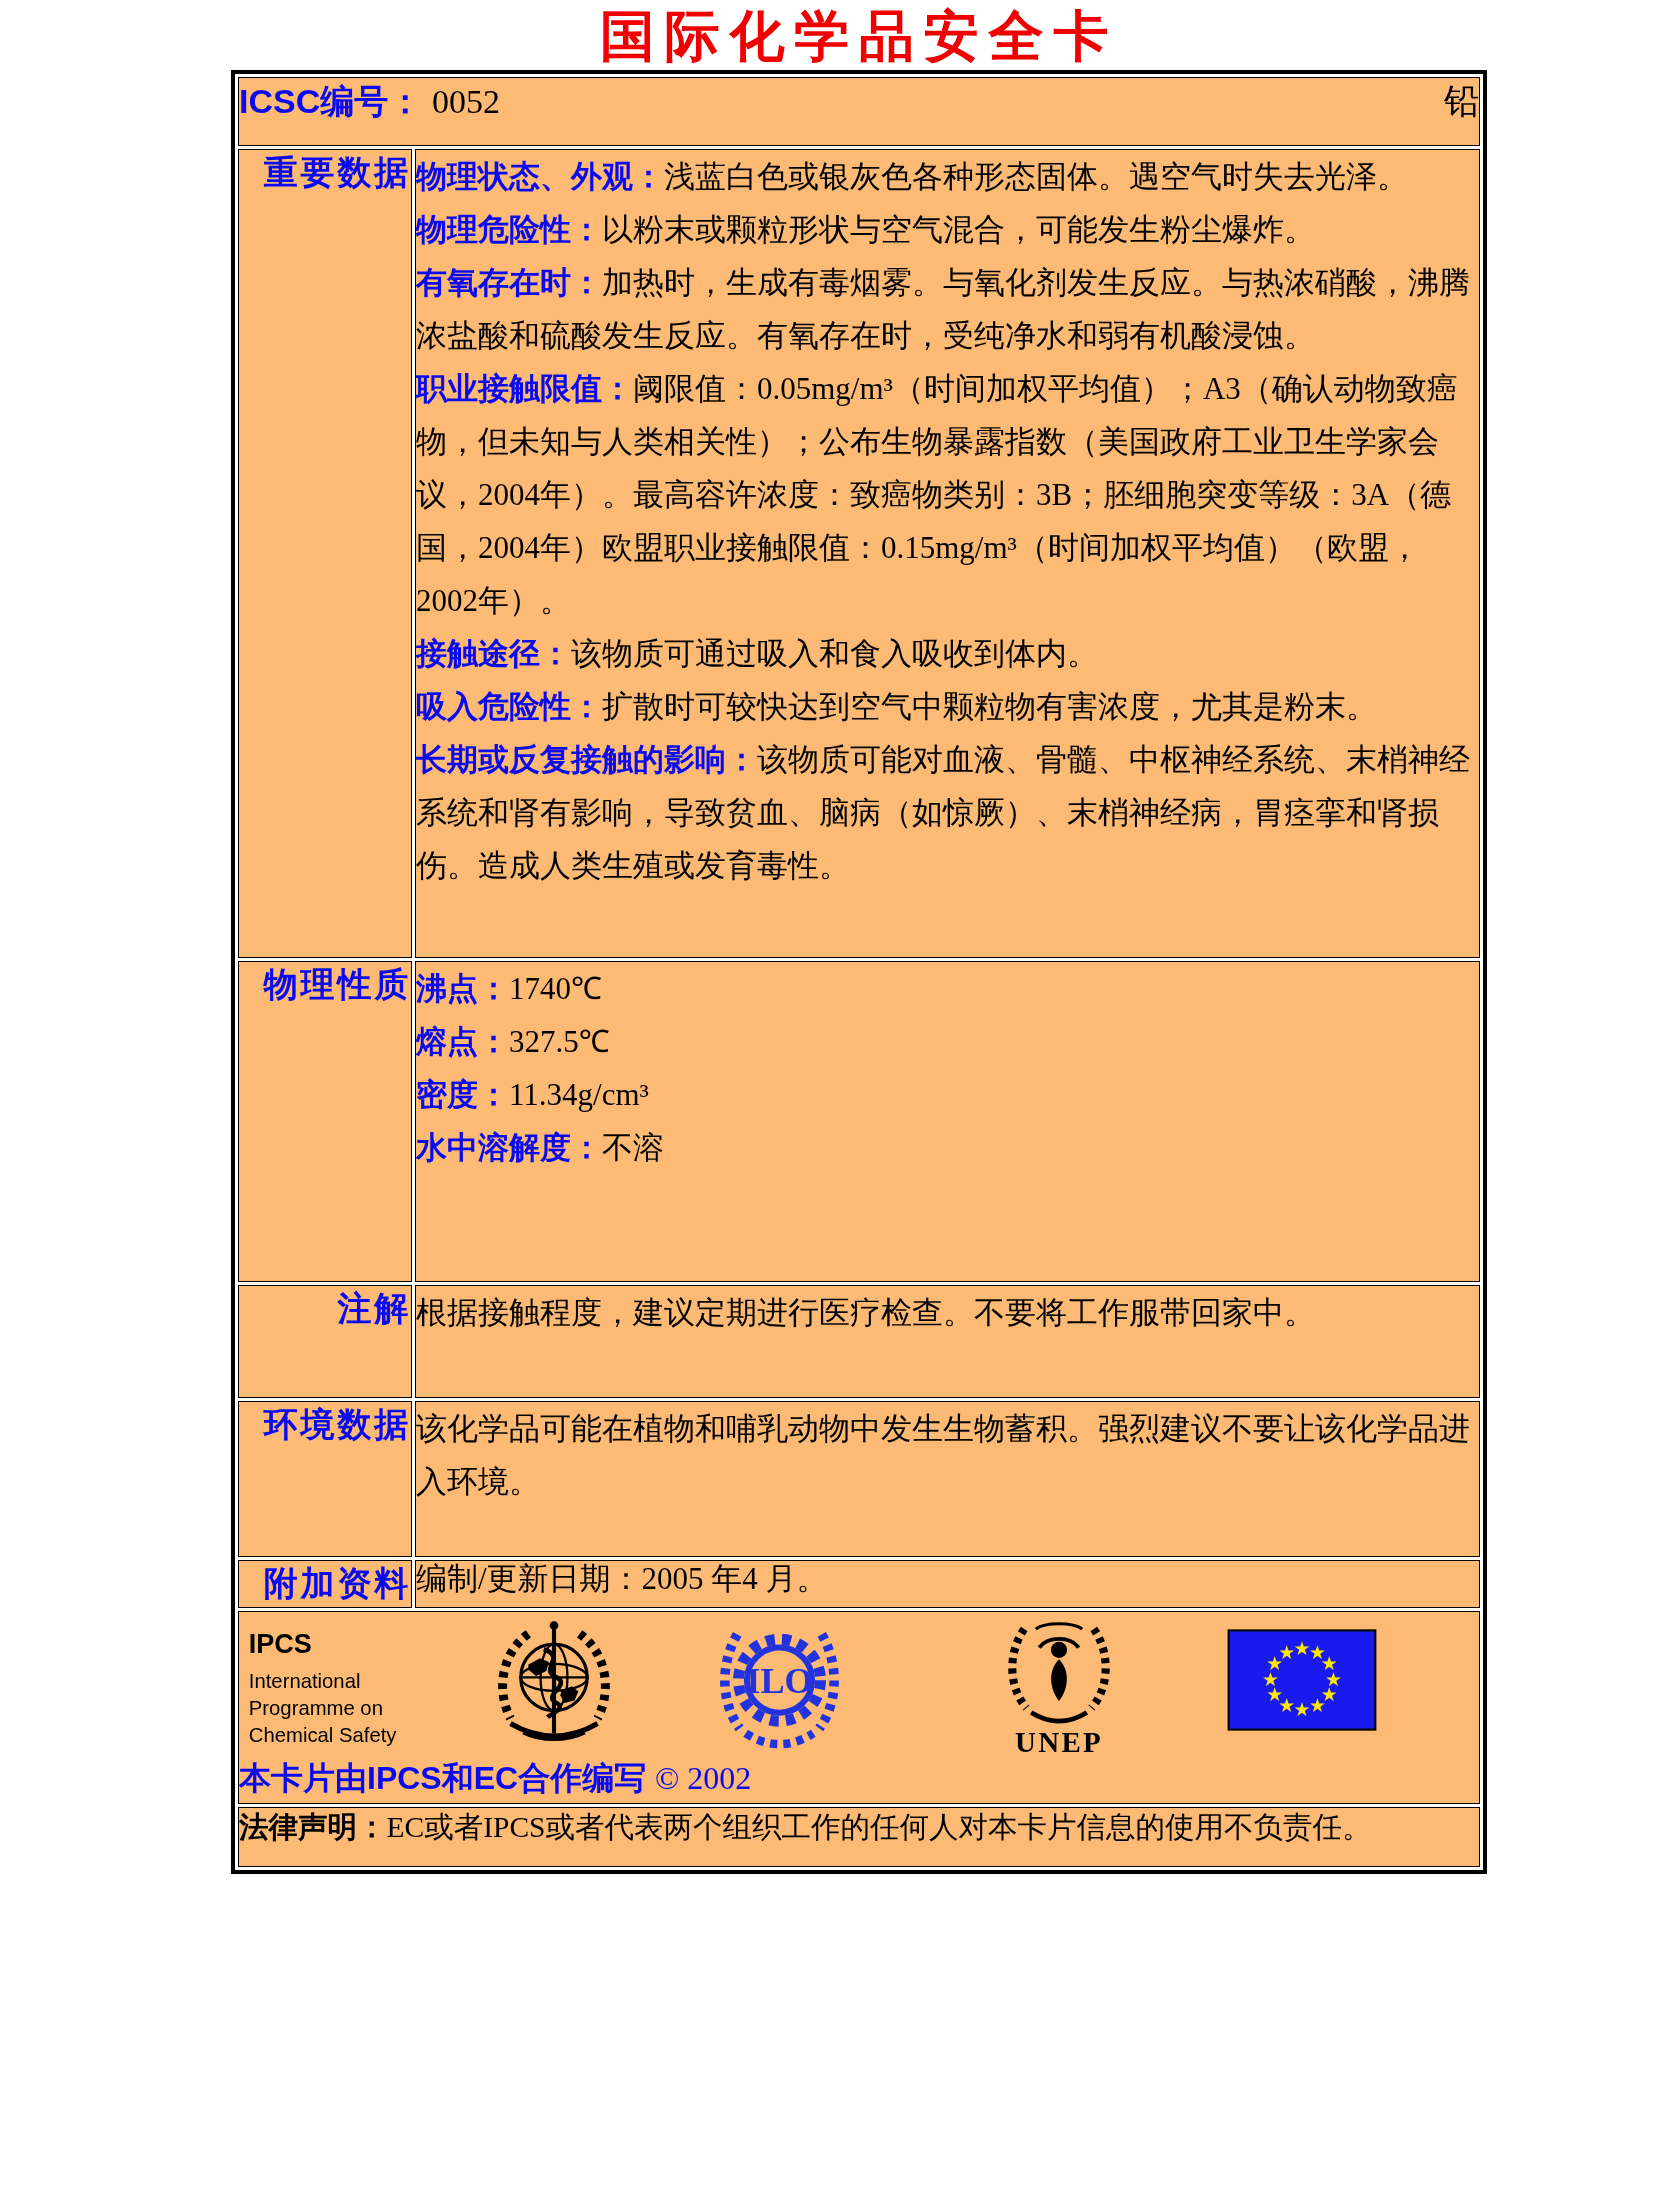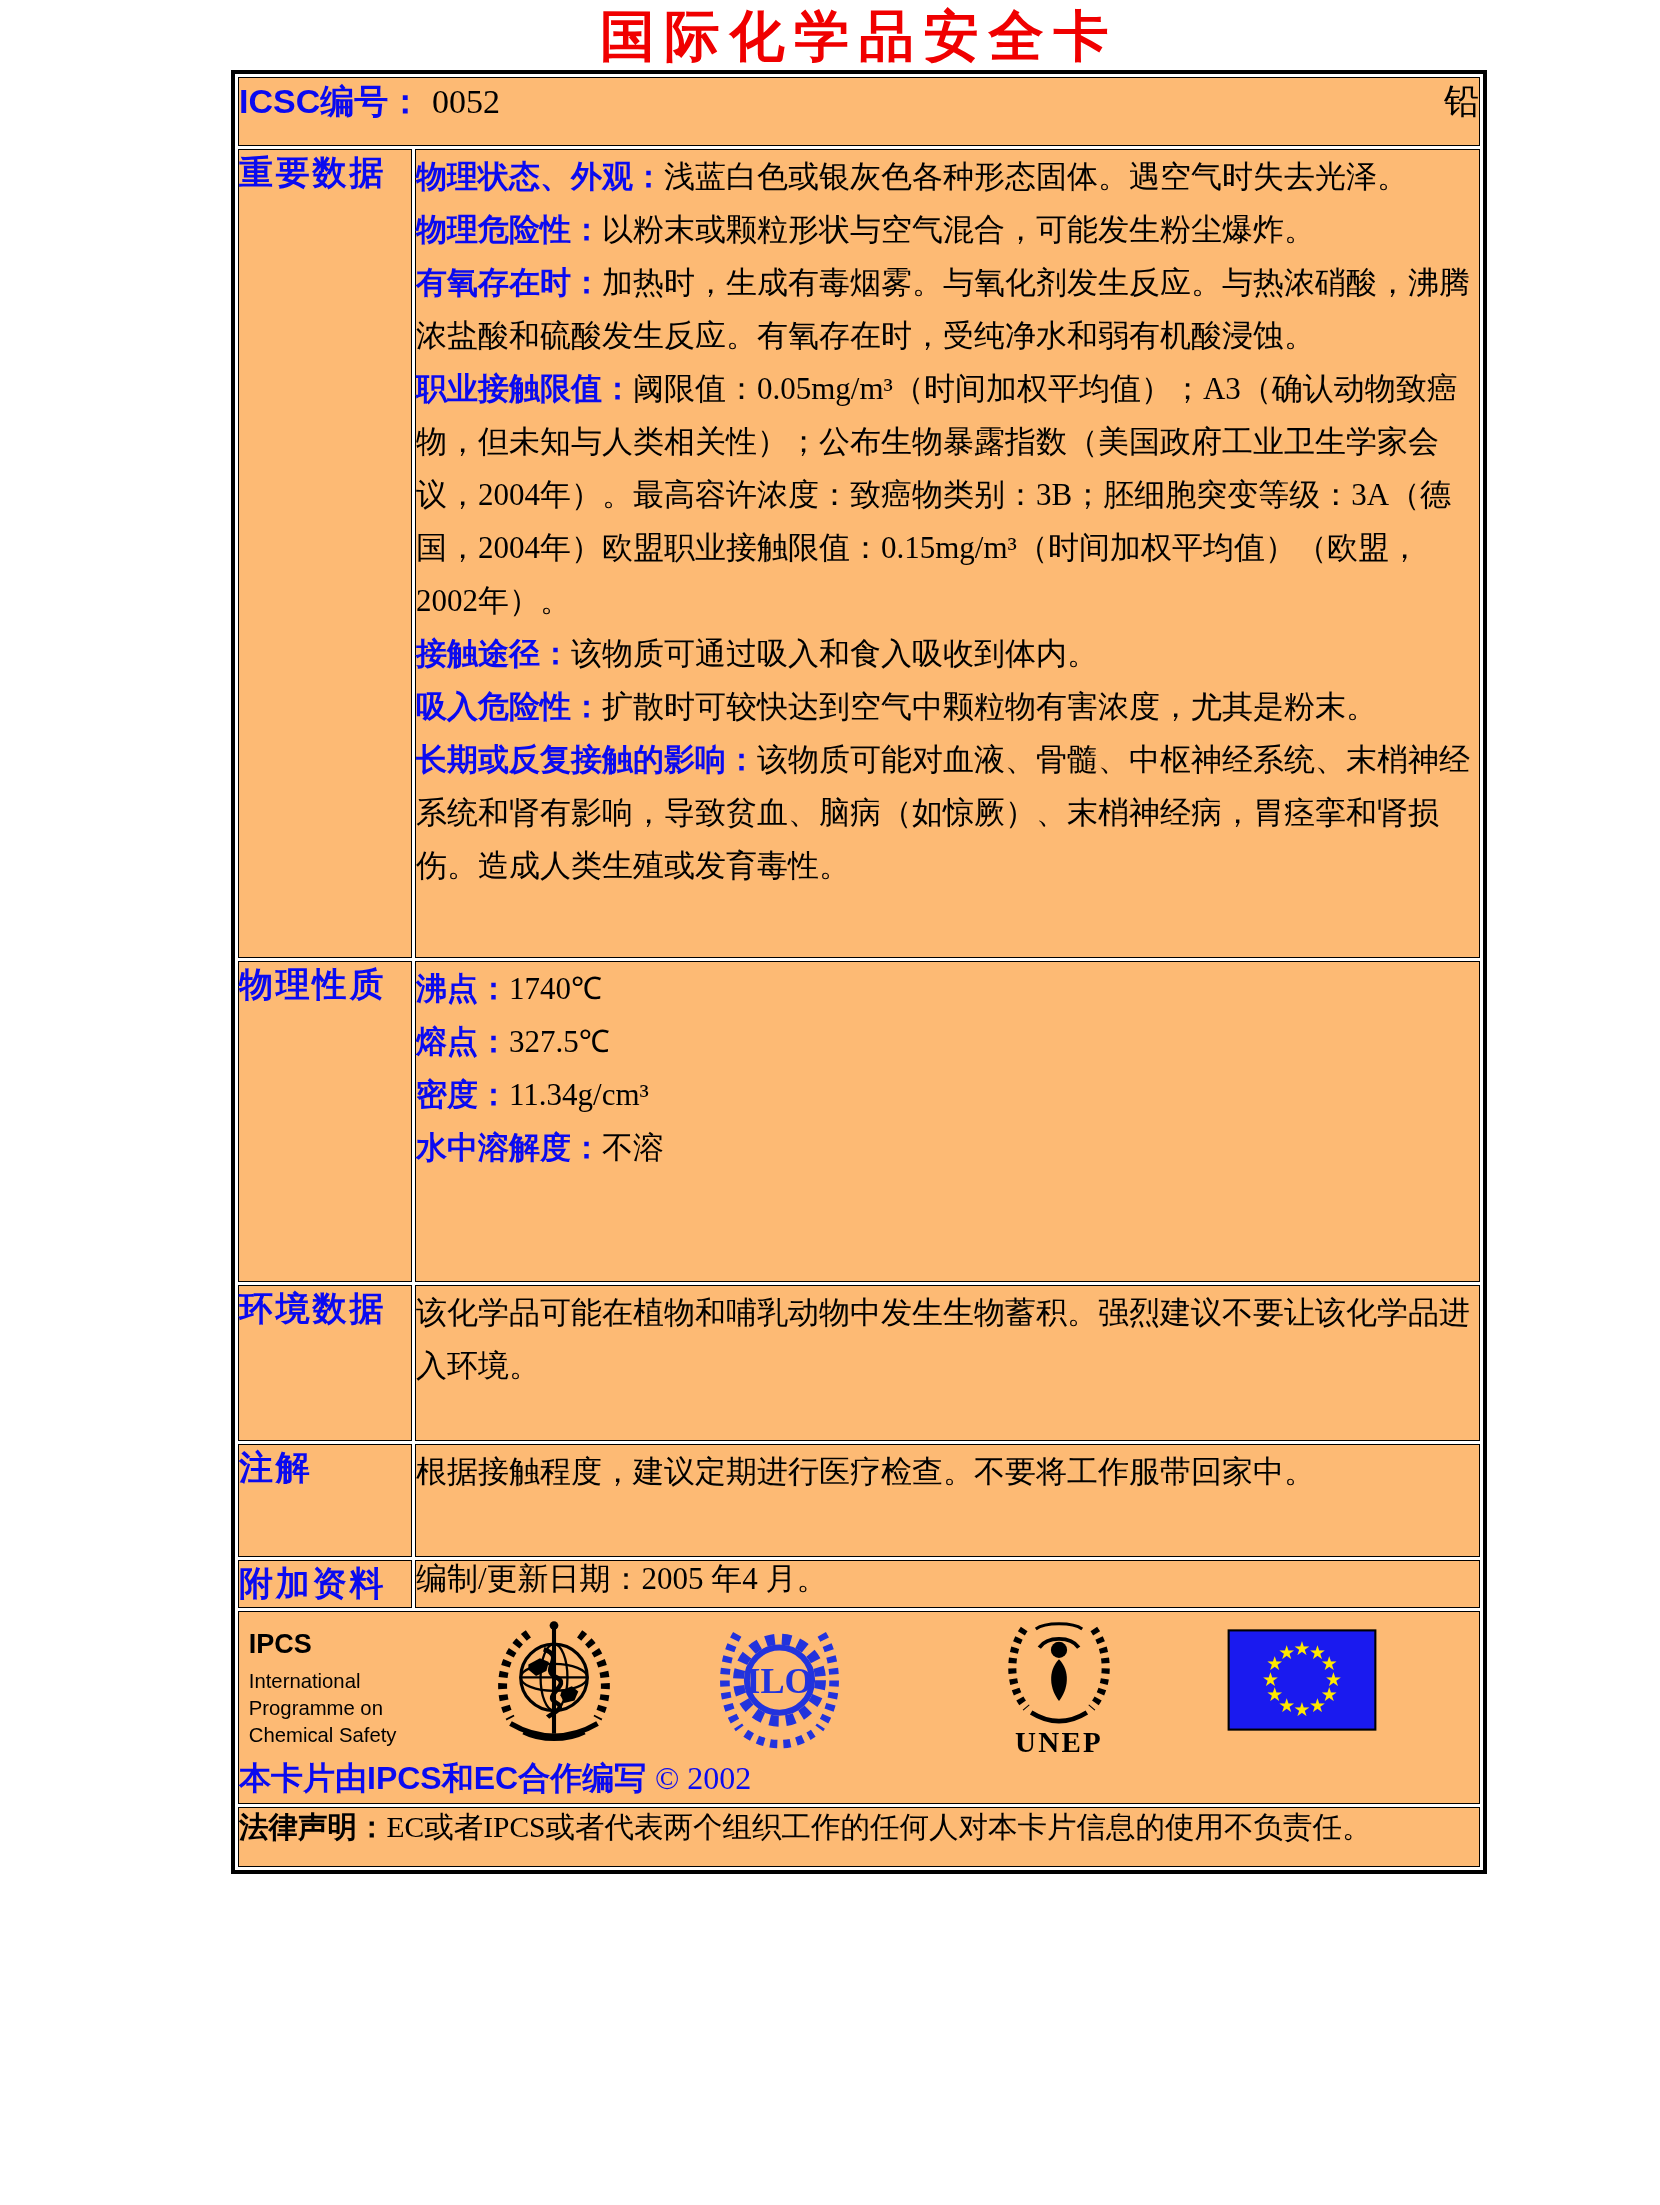--- a/index.html
+++ b/index.html
@@ -10,21 +10,21 @@
         letter-spacing:9.8px;font-family:"Liberation Serif",serif;}
   table.card{margin-left:208px;width:1256px;table-layout:fixed;
         border-collapse:separate;border-spacing:3.5px;border:4.2px solid #000;background:#fff;}
   td.cell{border:1.4px solid #000;background:#fdba74;padding:0;vertical-align:top;}
   col.c1{width:174px;}
   .header-cell{height:67px;vertical-align:middle;padding:0 8.4px;}
   .hdr-flex{display:flex;justify-content:space-between;align-items:center;font-size:34px;}
   .lbl{color:#0a0af0;font-family:"Liberation Sans",sans-serif;font-weight:bold;}
   .hdr-num{margin-left:9.8px;font-size:34px;}
   .hdr-name{font-size:35px;}
-  .label-cell{vertical-align:middle;text-align:left;font-size:34px;color:#0a0af0;
+  .label-cell{vertical-align:middle;text-align:right;font-size:34px;color:#0a0af0;
         font-weight:bold;font-family:"Liberation Sans",sans-serif;letter-spacing:2.8px;}
   .content-cell{padding:2.8px 7px;font-size:31px;line-height:53px;}
   .entry{margin:0;}
   .txt{color:#000;}
   .single-line{vertical-align:middle;}
   .single-line p{margin:0;line-height:35px;}
   .logos-cell{height:191px;padding:2.8px 0 1.4px 0;}
   .logos-strip{position:relative;height:142px;}
   .ipcs-block{position:absolute;left:9.8px;top:15.4px;font-family:"Liberation Sans",sans-serif;}
   .ipcs-acronym{font-size:27px;font-weight:bold;line-height:34px;margin-bottom:7px;}
@@ -86,34 +86,34 @@
       </td>
       <td class="cell content-cell">
         <p class="entry"><span class="lbl">沸点：</span><span class="txt">1740℃</span></p>
         <p class="entry"><span class="lbl">熔点：</span><span class="txt">327.5℃</span></p>
         <p class="entry"><span class="lbl">密度：</span><span class="txt">11.34g/cm³</span></p>
         <p class="entry"><span class="lbl">水中溶解度：</span><span class="txt">不溶</span></p>
       </td>
     </tr>
 
     <tr>
+      <td class="cell label-cell" style="height:111px">
+        <span>注解</span>
+      </td>
+      <td class="cell content-cell">
+        <p class="entry txt">根据接触程度，建议定期进行医疗检查。不要将工作服带回家中。</p>
+      </td>
+    </tr>
+
+    <tr>
       <td class="cell label-cell" style="height:154px">
         <span>环境数据</span>
       </td>
       <td class="cell content-cell">
         <p class="entry txt">该化学品可能在植物和哺乳动物中发生生物蓄积。强烈建议不要让该化学品进入环境。</p>
-      </td>
-    </tr>
-
-    <tr>
-      <td class="cell label-cell" style="height:111px">
-        <span>注解</span>
-      </td>
-      <td class="cell content-cell">
-        <p class="entry txt">根据接触程度，建议定期进行医疗检查。不要将工作服带回家中。</p>
       </td>
     </tr>
 
     <tr>
       <td class="cell label-cell" style="height:39px">
         <span>附加资料</span>
       </td>
       <td class="cell content-cell single-line">
         <p class="txt">编制/更新日期：2005 年4 月。</p>
       </td>

